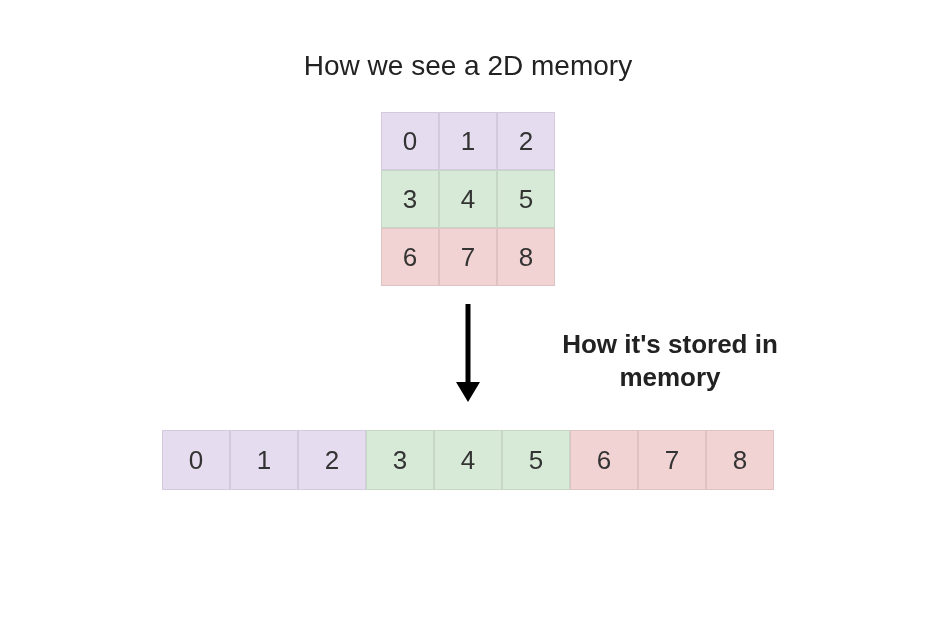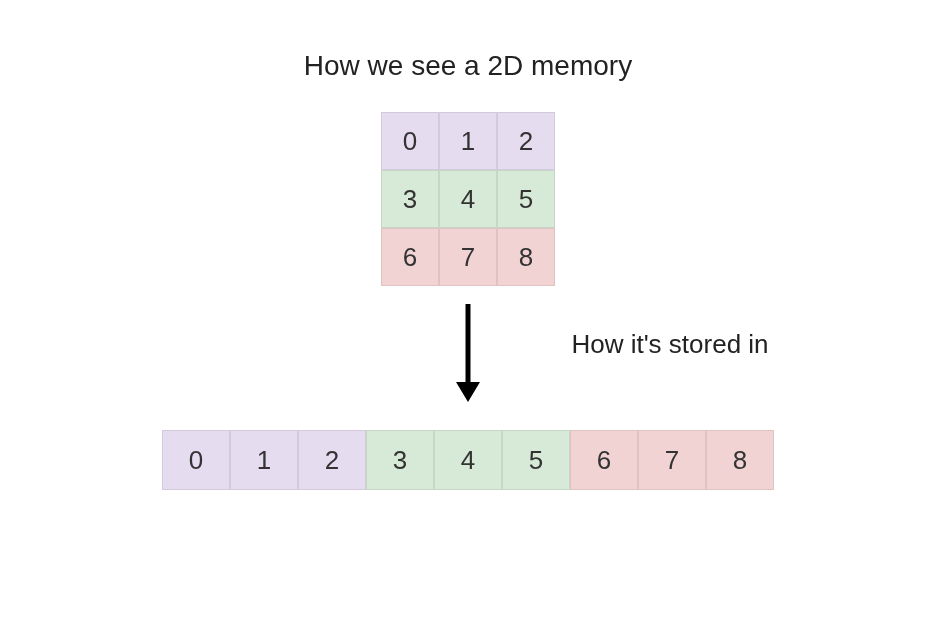--- a/index.html
+++ b/index.html
@@ -56,21 +56,21 @@
       align-items: center;
       justify-content: center;
     }
     .title-side {
       position: absolute;
       top: 328px;
       left: 545px;
       width: 250px;
       text-align: center;
       font-size: 26px;
-      font-weight: 400;
+      font-weight: 700;
       color: #222;
       line-height: 1.25;
     }
     .linear {
       position: absolute;
       top: 430px;
       left: 50%;
       transform: translateX(-50%);
       display: flex;
     }
@@ -104,20 +104,21 @@
 
 <div class="arrow-wrap">
   <svg width="40" height="105" viewBox="0 0 40 105">
     <line x1="20" y1="4" x2="20" y2="86" stroke="#000" stroke-width="5"></line>
     <polygon points="20,102 8,82 32,82" fill="#000"></polygon>
   </svg>
 </div>
 
 <div class="title-side">
   <span>How it's stored in</span><br>
+  <span>memory</span>
 </div>
 
 <div class="linear">
   <div class="cell purple">0</div>
   <div class="cell purple">1</div>
   <div class="cell purple">2</div>
   <div class="cell green">3</div>
   <div class="cell green">4</div>
   <div class="cell green">5</div>
   <div class="cell pink">6</div>

